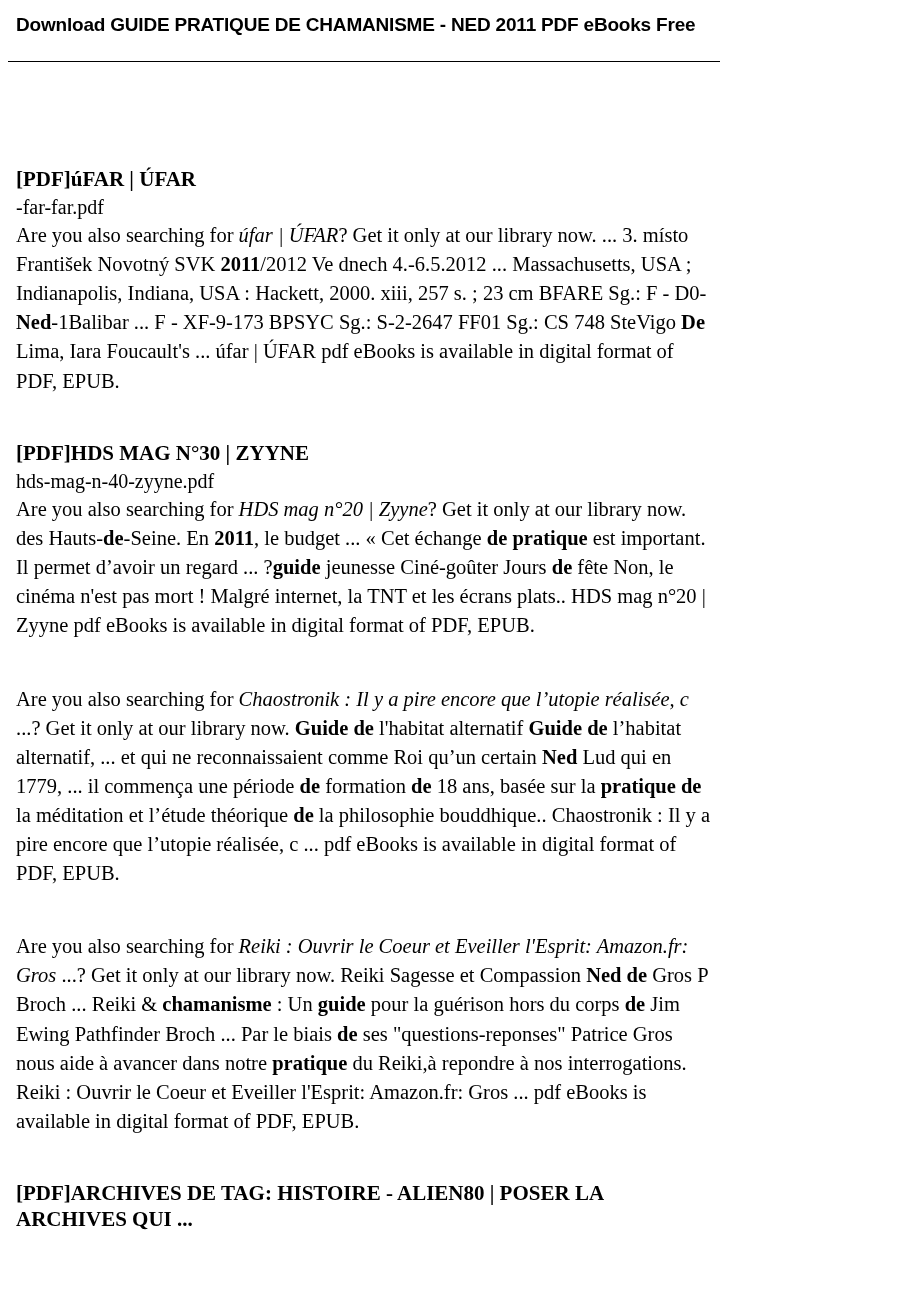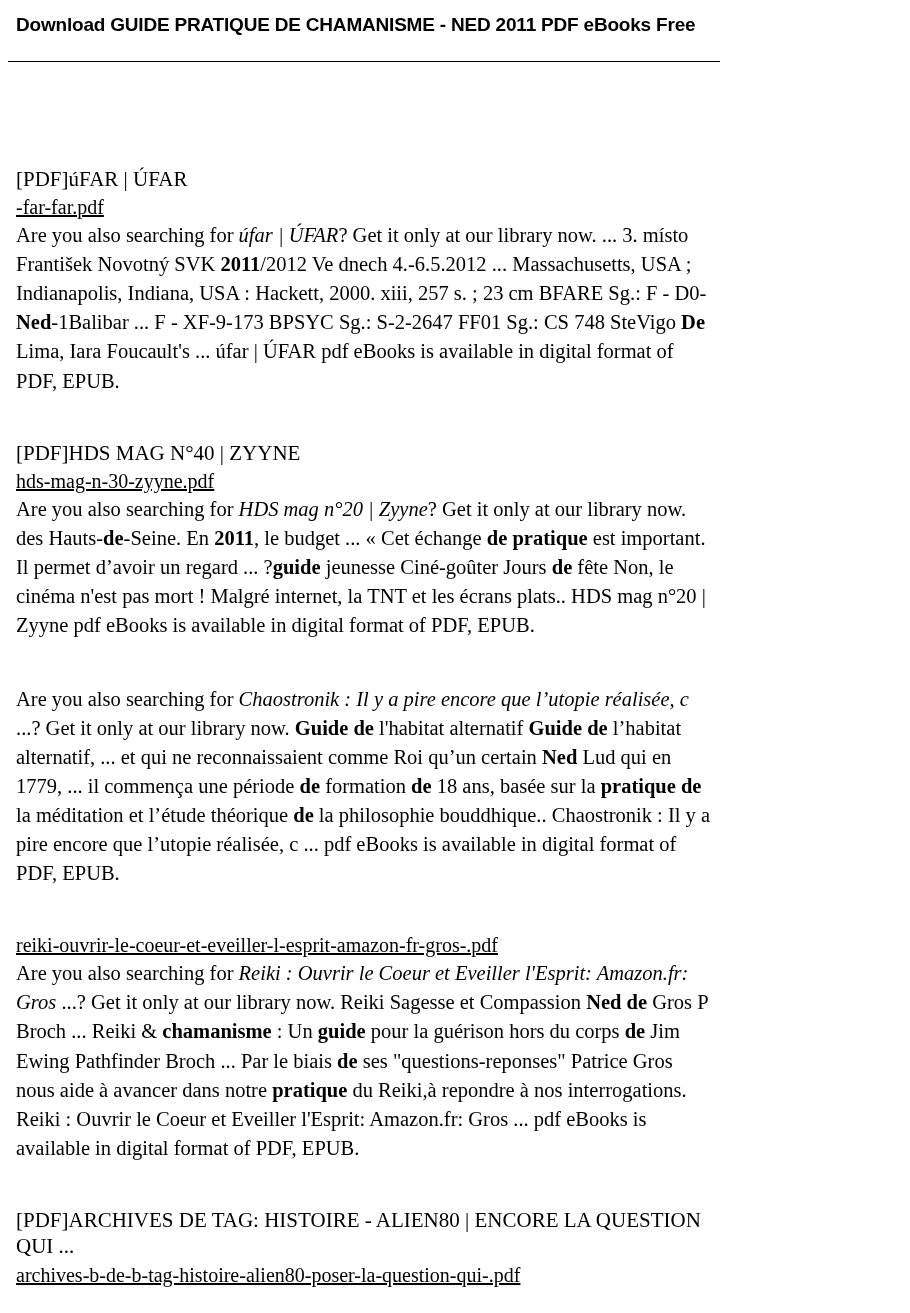--- a/index.html
+++ b/index.html
@@ -33,30 +33,29 @@
     width: 100%;
   }
   .entries {
     padding: 0 8px;
     margin-top: 104px;
   }
   .entry {
     margin-bottom: 44px;
   }
   .entry-title {
-    font-weight: normal;
+    font-weight: bold;
     font-size: 21px;
     line-height: 1.25;
     margin: 0 0 2px 0;
   }
   .entry-file {
     font-size: 20px;
     line-height: 1.3;
     margin: 0 0 1px 0;
-    text-decoration: underline;
   }
   .entry-body {
     font-size: 20.5px;
     line-height: 1.42;
     text-align: left;
     margin: 0;
   }
   .entry-body b { font-weight: bold; font-family: Liberation Serif, serif; }
   .entry-body i { font-style: italic; }
 </style>
@@ -70,33 +69,31 @@
 
   <div class="entries">
 
     <div class="entry">
       <div class="entry-title">[PDF]úFAR | ÚFAR</div>
       <div class="entry-file">-far-far.pdf</div>
       <div class="entry-body">Are you also searching for <i>úfar | ÚFAR</i>? Get it only at our library now. ... 3. místo František Novotný SVK <b>2011</b>/2012 Ve dnech 4.-6.5.2012 ... Massachusetts, USA ; Indianapolis, Indiana, USA : Hackett, 2000. xiii, 257 s. ; 23 cm BFARE Sg.: F - D0-<b>Ned</b>-1Balibar ... F - XF-9-173 BPSYC Sg.: S-2-2647 FF01 Sg.: CS 748 SteVigo <b>De</b> Lima, Iara Foucault's ... úfar | ÚFAR pdf eBooks is available in digital format of PDF, EPUB.</div>
     </div>
 
     <div class="entry">
-      <div class="entry-title">[PDF]HDS MAG N°40 | ZYYNE</div>
-      <div class="entry-file">hds-mag-n-30-zyyne.pdf</div>
+      <div class="entry-title">[PDF]HDS MAG N°30 | ZYYNE</div>
+      <div class="entry-file">hds-mag-n-40-zyyne.pdf</div>
       <div class="entry-body">Are you also searching for <i>HDS mag n°20 | Zyyne</i>? Get it only at our library now. des Hauts-<b>de</b>-Seine. En <b>2011</b>, le budget ... « Cet échange <b>de pratique</b> est important. Il permet d’avoir un regard ... ?<b>guide</b> jeunesse Ciné-goûter Jours <b>de</b> fête Non, le cinéma n'est pas mort ! Malgré internet, la TNT et les écrans plats.. HDS mag n°20 | Zyyne pdf eBooks is available in digital format of PDF, EPUB.</div>
     </div>
 
     <div class="entry">
       <div class="entry-body">Are you also searching for <i>Chaostronik : Il y a pire encore que l’utopie réalisée, c </i>...? Get it only at our library now. <b>Guide de</b> l'habitat alternatif <b>Guide de</b> l’habitat alternatif, ... et qui ne reconnaissaient comme Roi qu’un certain <b>Ned</b> Lud qui en 1779, ... il commença une période <b>de</b> formation <b>de</b> 18 ans, basée sur la <b>pratique de</b> la méditation et l’étude théorique <b>de</b> la philosophie bouddhique.. Chaostronik : Il y a pire encore que l’utopie réalisée, c ... pdf eBooks is available in digital format of PDF, EPUB.</div>
     </div>
 
     <div class="entry">
-      <div class="entry-file">reiki-ouvrir-le-coeur-et-eveiller-l-esprit-amazon-fr-gros-.pdf</div>
       <div class="entry-body">Are you also searching for <i>Reiki : Ouvrir le Coeur et Eveiller l'Esprit: Amazon.fr: Gros </i>...? Get it only at our library now. Reiki Sagesse et Compassion <b>Ned de</b> Gros P Broch ... Reiki &amp; <b>chamanisme</b> : Un <b>guide</b> pour la guérison hors du corps <b>de</b> Jim Ewing Pathfinder Broch ... Par le biais <b>de</b> ses "questions-reponses" Patrice Gros nous aide à avancer dans notre <b>pratique</b> du Reiki,à repondre à nos interrogations. Reiki : Ouvrir le Coeur et Eveiller l'Esprit: Amazon.fr: Gros ... pdf eBooks is available in digital format of PDF, EPUB.</div>
     </div>
 
     <div class="entry">
-      <div class="entry-title">[PDF]ARCHIVES DE TAG: HISTOIRE - ALIEN80 | ENCORE LA QUESTION QUI ...</div>
-      <div class="entry-file">archives-b-de-b-tag-histoire-alien80-poser-la-question-qui-.pdf</div>
+      <div class="entry-title">[PDF]ARCHIVES DE TAG: HISTOIRE - ALIEN80 | POSER LA ARCHIVES QUI ...</div>
     </div>
 
   </div>
 </div>
 
 </body></html>

